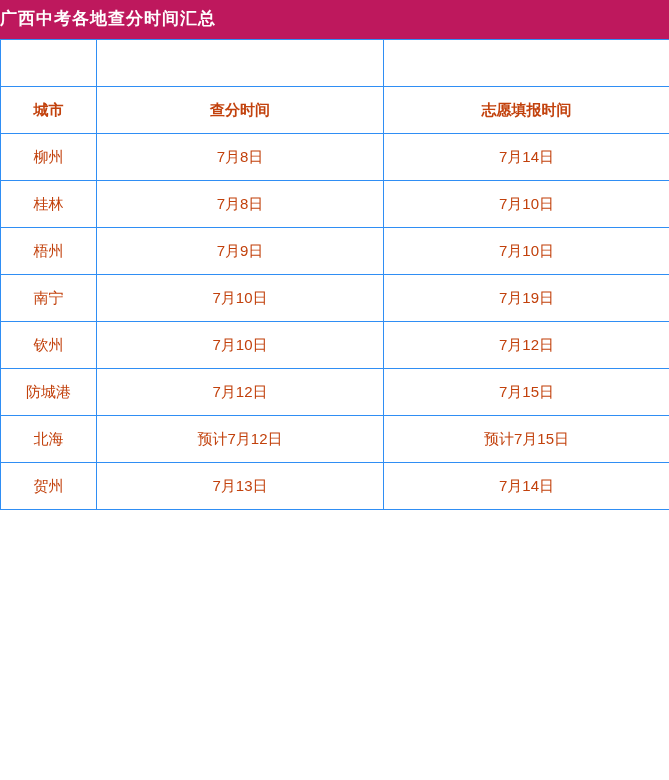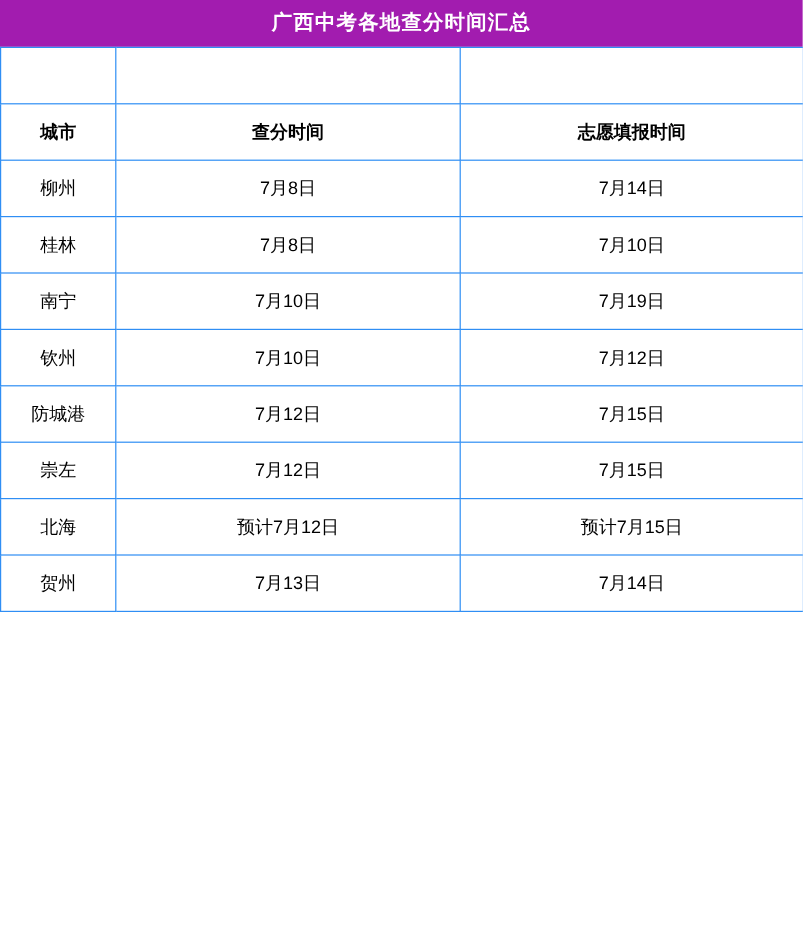--- a/index.html
+++ b/index.html
@@ -11,41 +11,41 @@
     width: 669px;
     height: 780px;
     font-family: "Liberation Sans", "DejaVu Sans", sans-serif;
     overflow: hidden;
   }
   .page {
     width: 669px;
     box-sizing: border-box;
   }
   .title-bar {
-    background: #a21caf;
+    background: #be185d;
     color: #ffffff;
-    text-align: center;
+    text-align: left;
     font-size: 17px;
     font-weight: bold;
     letter-spacing: 1px;
     padding: 9px 0 10px 0;
     line-height: 20px;
   }
   table.data-table {
     width: 669px;
     border-collapse: collapse;
     table-layout: fixed;
   }
   table.data-table td {
     border: 1px solid #2f8ef4;
     height: 46px;
     text-align: center;
     vertical-align: middle;
     font-size: 15px;
-    color: #000000;
+    color: #c2410c;
     padding: 0;
   }
   .spacer-row td {
     height: 38px;
     border-left: 1px solid #2f8ef4;
     border-right: 1px solid #2f8ef4;
     border-top: none;
     border-bottom: 1px solid #2f8ef4;
   }
   .header-row td {
@@ -92,36 +92,36 @@
         <td class="city-cell">柳州</td>
         <td>7月8日</td>
         <td>7月14日</td>
       </tr>
       <tr>
         <td class="city-cell">桂林</td>
         <td>7月8日</td>
         <td>7月10日</td>
       </tr>
       <tr>
+        <td class="city-cell">梧州</td>
+        <td>7月9日</td>
+        <td>7月10日</td>
+      </tr>
+      <tr>
         <td class="city-cell">南宁</td>
         <td>7月10日</td>
         <td>7月19日</td>
       </tr>
       <tr>
         <td class="city-cell">钦州</td>
         <td>7月10日</td>
         <td>7月12日</td>
       </tr>
       <tr>
         <td class="city-cell">防城港</td>
-        <td>7月12日</td>
-        <td>7月15日</td>
-      </tr>
-      <tr>
-        <td class="city-cell">崇左</td>
         <td>7月12日</td>
         <td>7月15日</td>
       </tr>
       <tr>
         <td class="city-cell">北海</td>
         <td>预计7月12日</td>
         <td>预计7月15日</td>
       </tr>
       <tr>
         <td class="city-cell">贺州</td>

